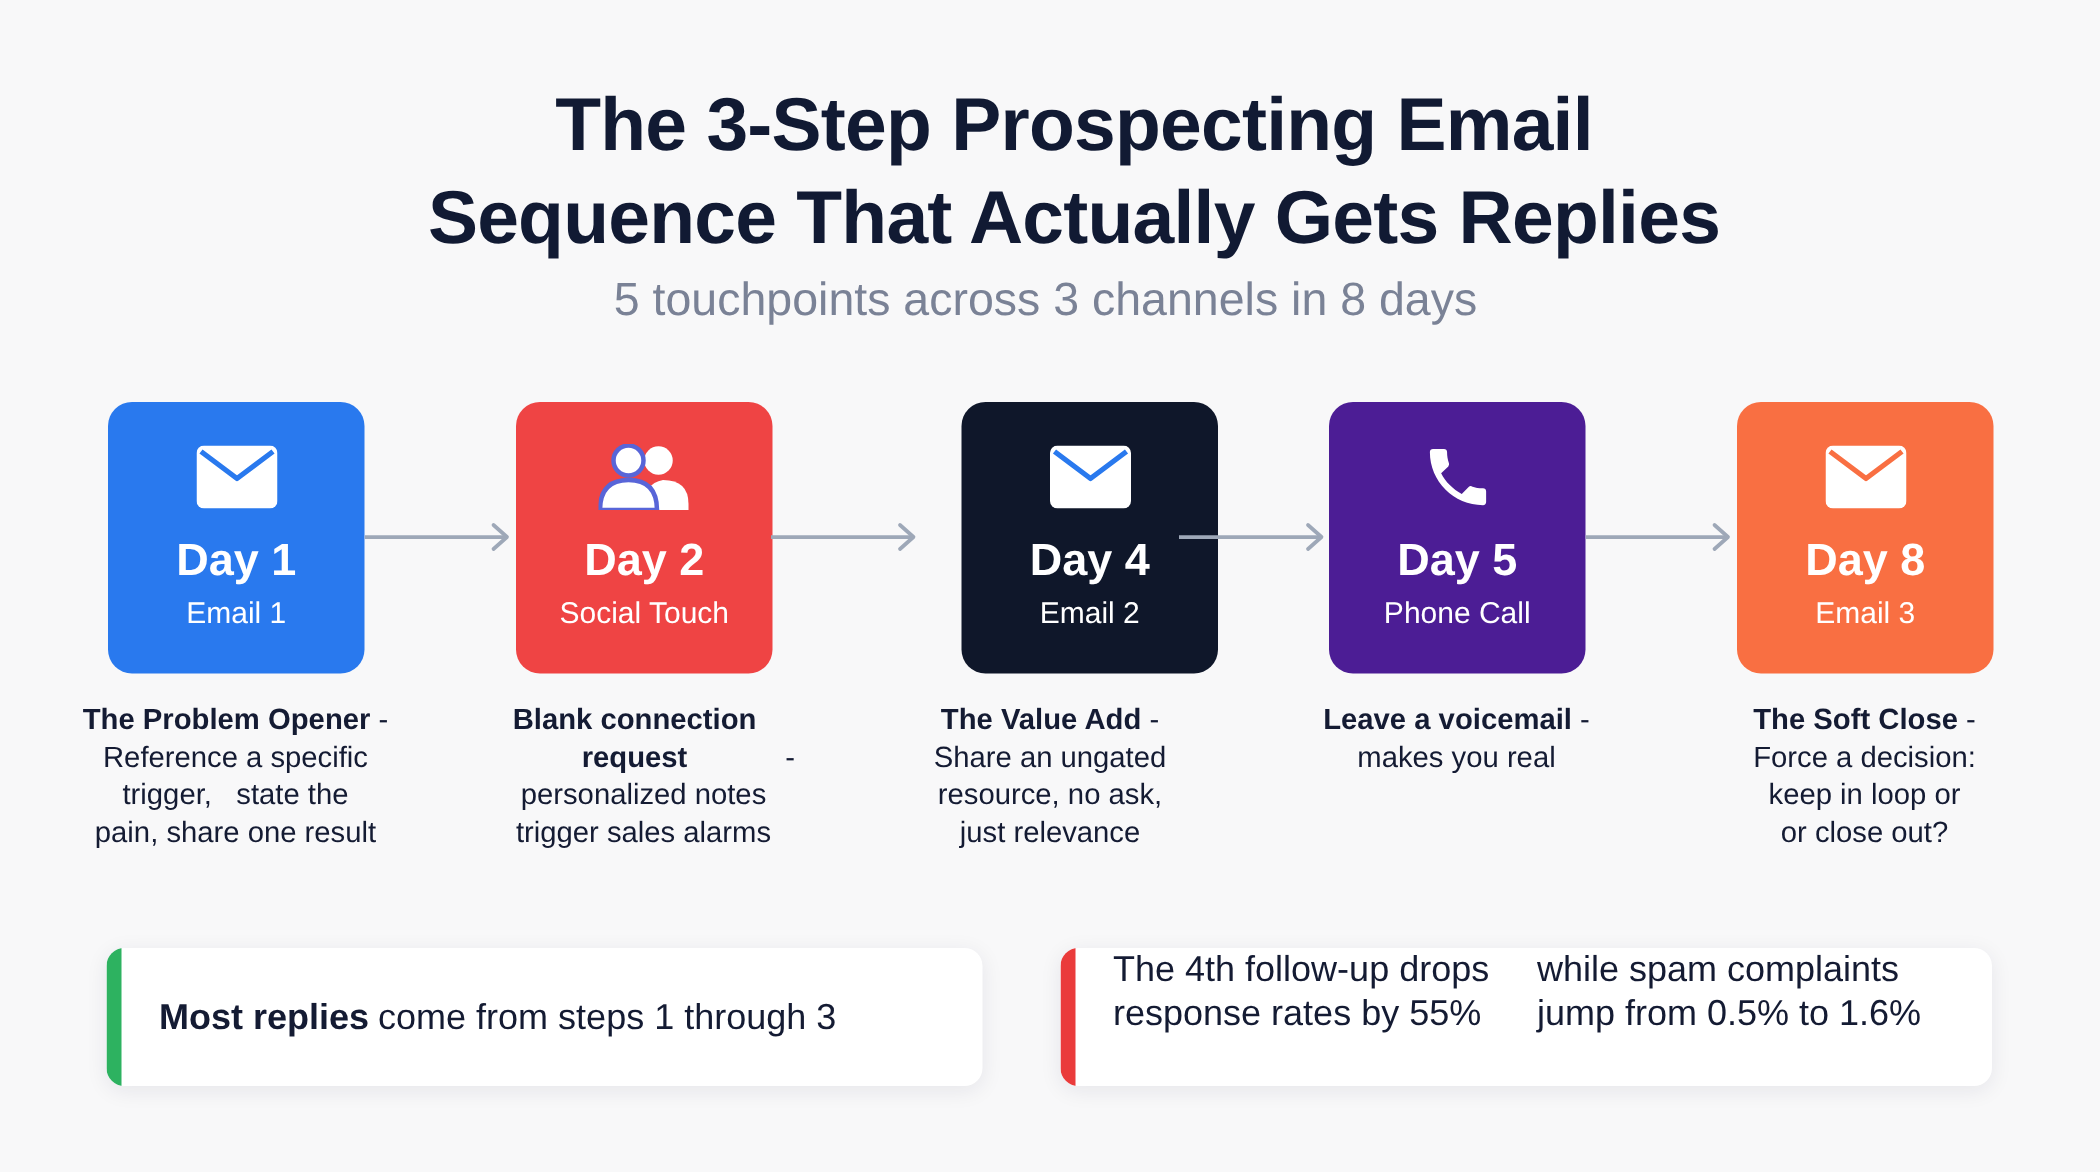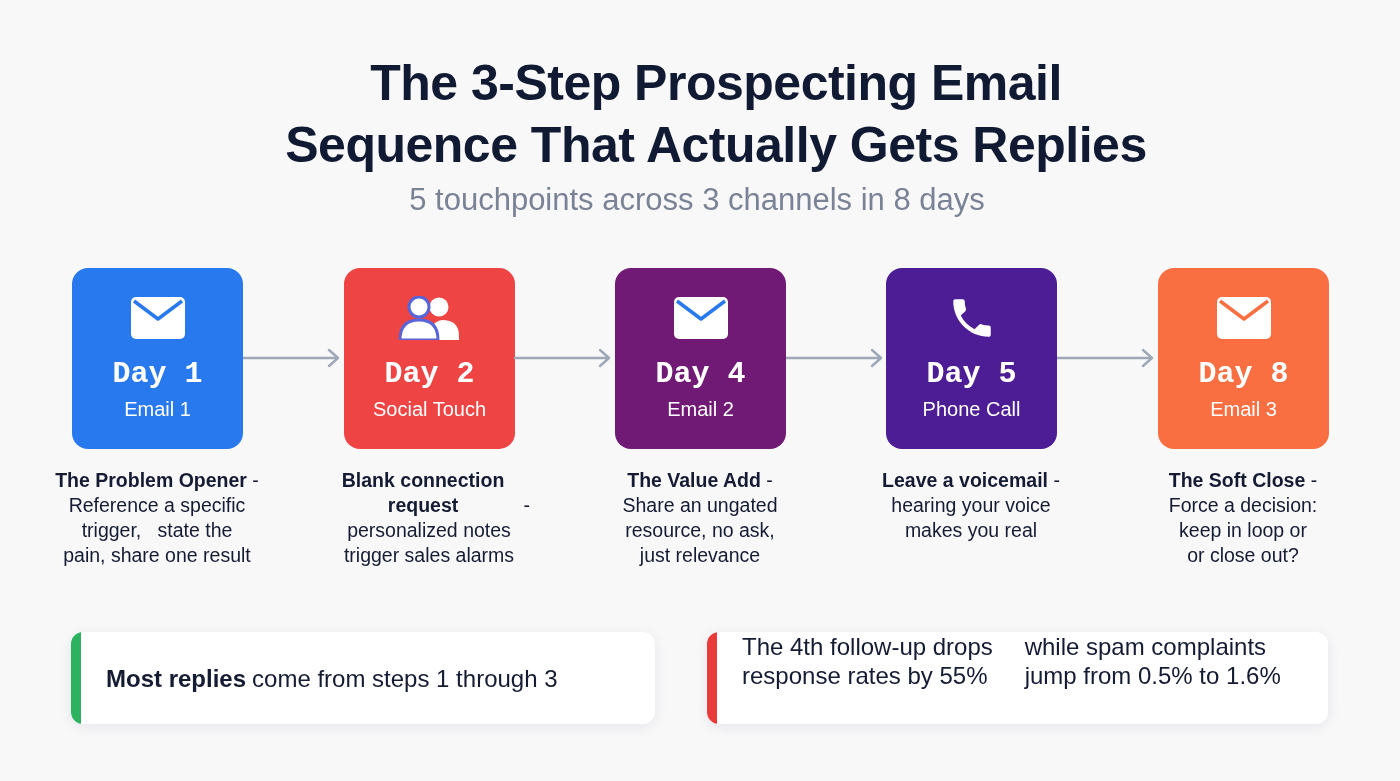--- a/index.html
+++ b/index.html
@@ -14,21 +14,21 @@
     .subtitle {
       position: absolute; left: 0; width: 1394px; top: 180px;
       text-align: center; font-size: 31px; color: #7a8296; line-height: 40px;
     }
 
     .step-box {
       position: absolute; top: 268px; width: 171px; height: 181px;
       border-radius: 16px; color: #fff; text-align: center;
     }
     .step-box .icon { position: absolute; left: 0; right: 0; top: 28px; height: 44px; display: flex; justify-content: center; align-items: center; }
-    .step-box .day { position: absolute; left: 0; right: 0; top: 88px; font-size: 30px; font-weight: 700; line-height: 36px; font-family: Liberation Mono, monospace; }
+    .step-box .day { position: absolute; left: 0; right: 0; top: 88px; font-size: 30px; font-weight: 700; line-height: 36px; }
     .step-box .channel { position: absolute; left: 0; right: 0; top: 128px; font-size: 20px; font-weight: 400; line-height: 26px; }
 
     .arrow { position: absolute; top: 348px; height: 20px; }
 
     .desc {
       position: absolute; top: 468px; width: 260px; text-align: center;
       font-size: 19.5px; line-height: 25px; color: #141b33;
     }
     .desc b { font-weight: 700; }
 
@@ -77,21 +77,21 @@
   </div>
   <div class="day">Day 2</div>
   <div class="channel">Social Touch</div>
 </div>
 
 <svg class="arrow" style="left:514px;width:98px;" viewBox="0 0 98 20">
   <line x1="0" y1="10" x2="95" y2="10" stroke="#9ea8b8" stroke-width="2.5"></line>
   <polyline points="86,2 95,10 86,18" fill="none" stroke="#9ea8b8" stroke-width="2.5" stroke-linecap="round" stroke-linejoin="round"></polyline>
 </svg>
 
-<div class="step-box" style="left:615px;background:#701a75;">
+<div class="step-box" style="left:641px;background:#0f172a;">
   <div class="icon">
     <svg width="54" height="42" viewBox="0 0 54 42">
         <rect x="0" y="0" width="54" height="42" rx="5" fill="#fff"></rect>
         <polyline points="3,4 27,22 51,4" fill="none" stroke="#2979ee" stroke-width="3.5" stroke-linejoin="round"></polyline>
       </svg>
   </div>
   <div class="day">Day 4</div>
   <div class="channel">Email 2</div>
 </div>
 
@@ -141,21 +141,20 @@
 
 <div class="desc" style="left:570px;">
   <div><b>The Value Add</b> -</div>
   <div>Share an ungated</div>
   <div>resource, no ask,</div>
   <div>just relevance</div>
 </div>
 
 <div class="desc" style="left:841px;">
   <div><b>Leave a voicemail</b> -</div>
-  <div>hearing your voice</div>
   <div>makes you real</div>
 </div>
 
 <div class="desc" style="left:1113px;">
   <div><b>The Soft Close</b> -</div>
   <div>Force a decision:</div>
   <div>keep in loop or</div>
   <div>or close out?</div>
 </div>
 

